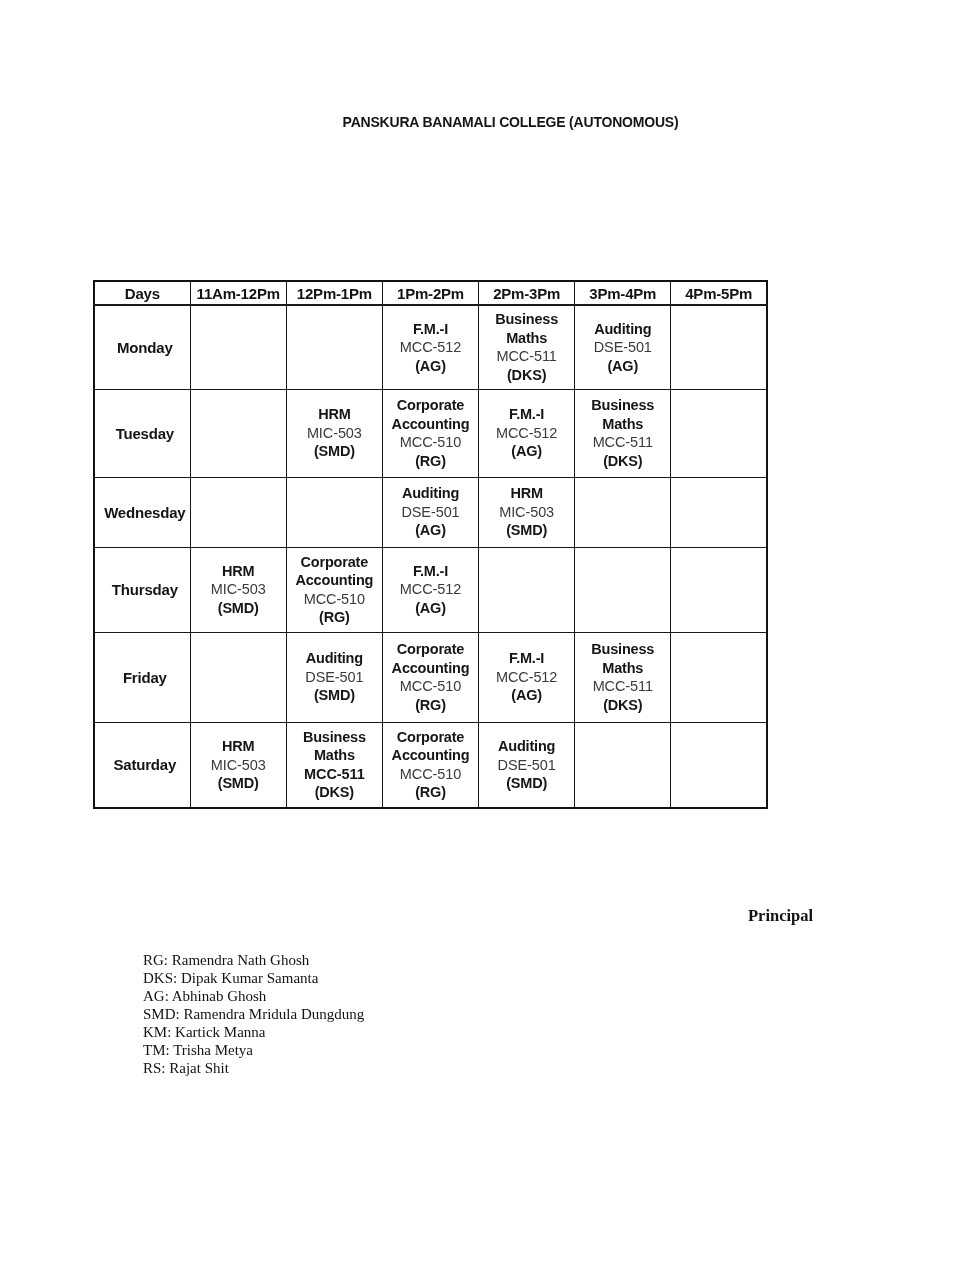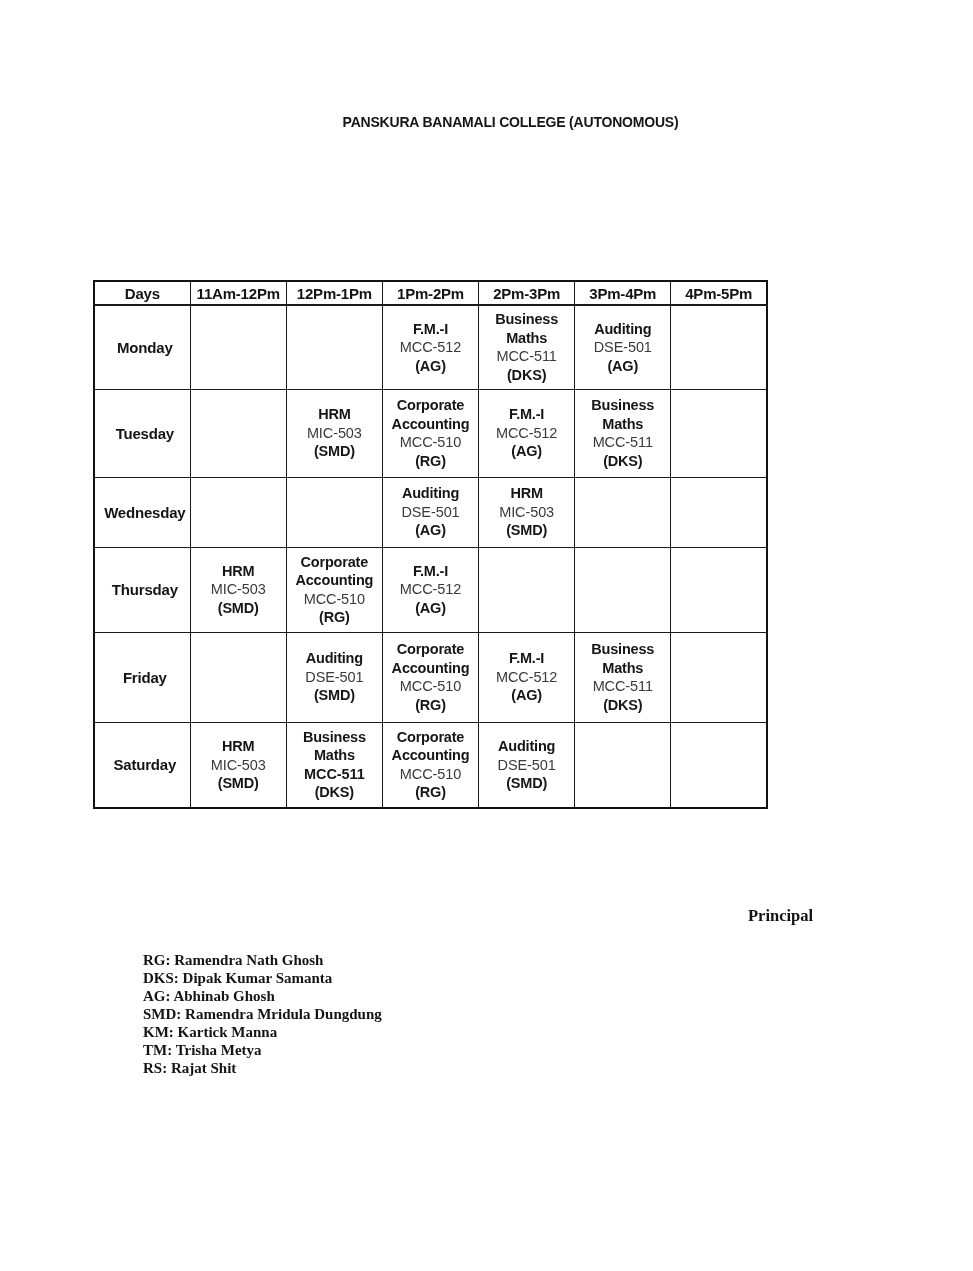--- a/index.html
+++ b/index.html
@@ -91,21 +91,21 @@
     font-family: "Liberation Serif", serif;
     font-weight: 700;
     font-size: 16.5px;
     color: #141414;
   }
   .legend {
     position: absolute;
     top: 951px;
     left: 143px;
     font-family: "Liberation Serif", serif;
-    font-weight: 700;
+    font-weight: 400;
     font-size: 15px;
     line-height: 18px;
     color: #141414;
   }
 </style>
 </head>
 <body>
 
 <div class="page">
 

